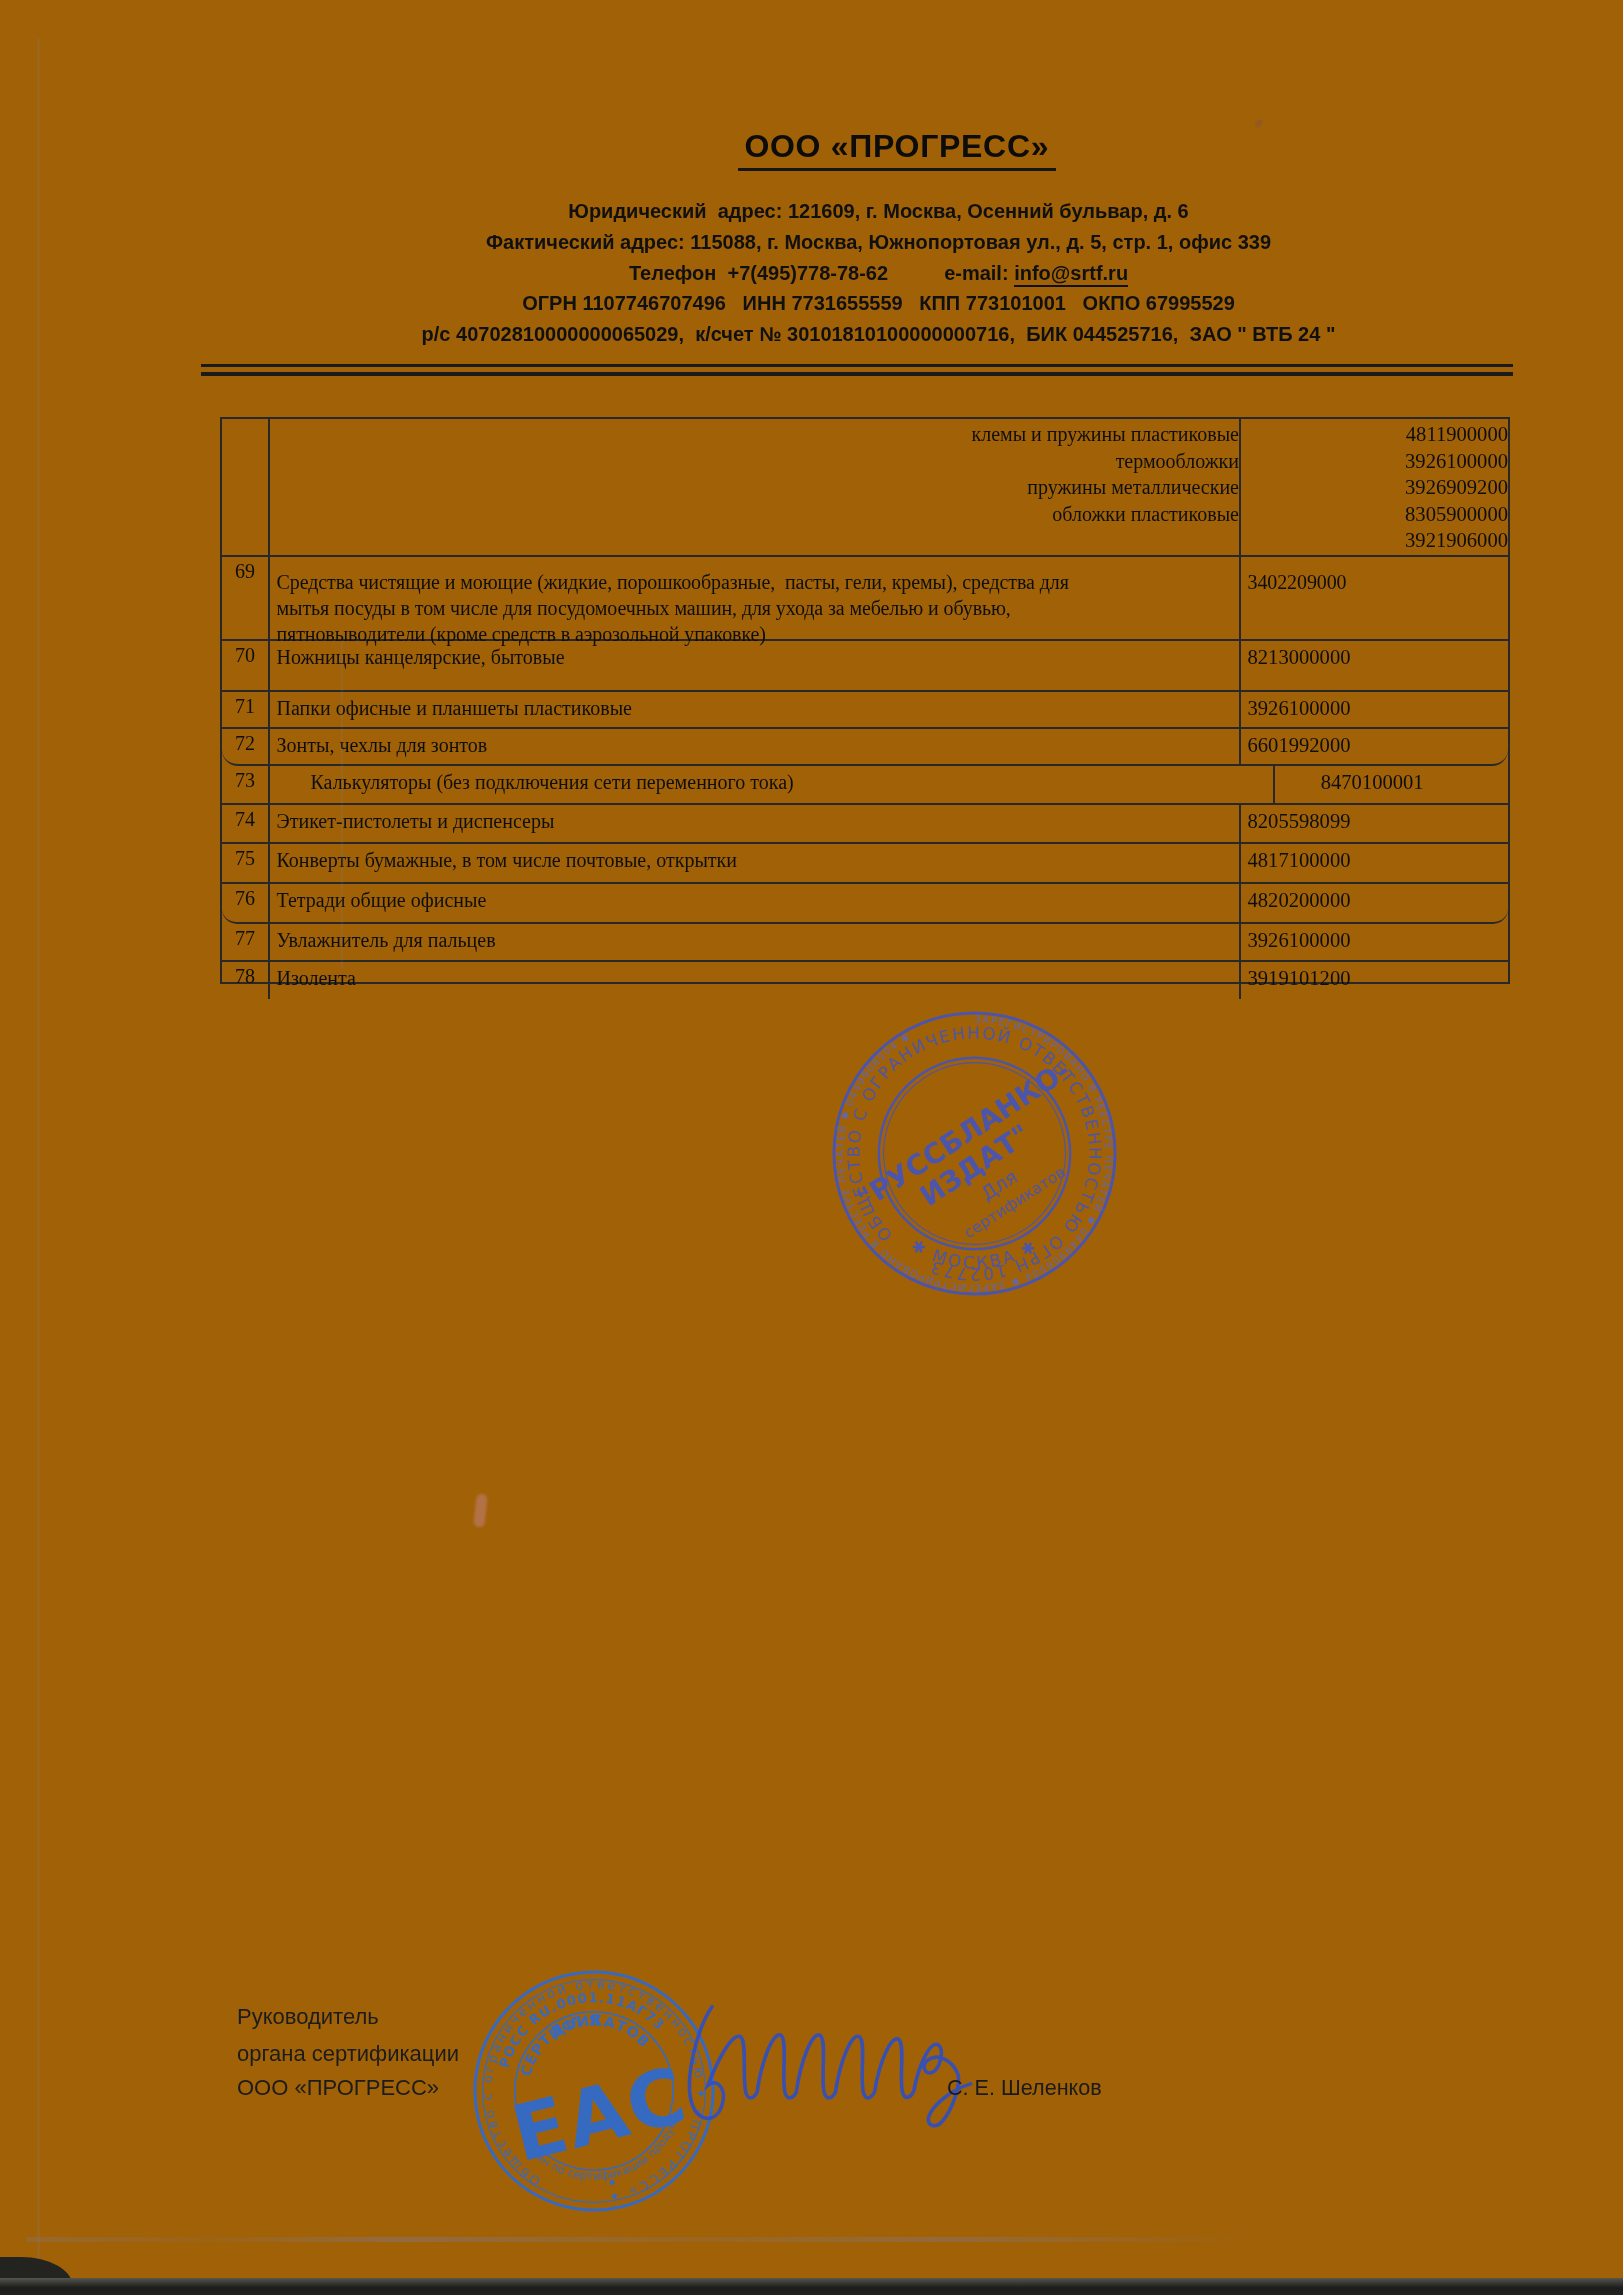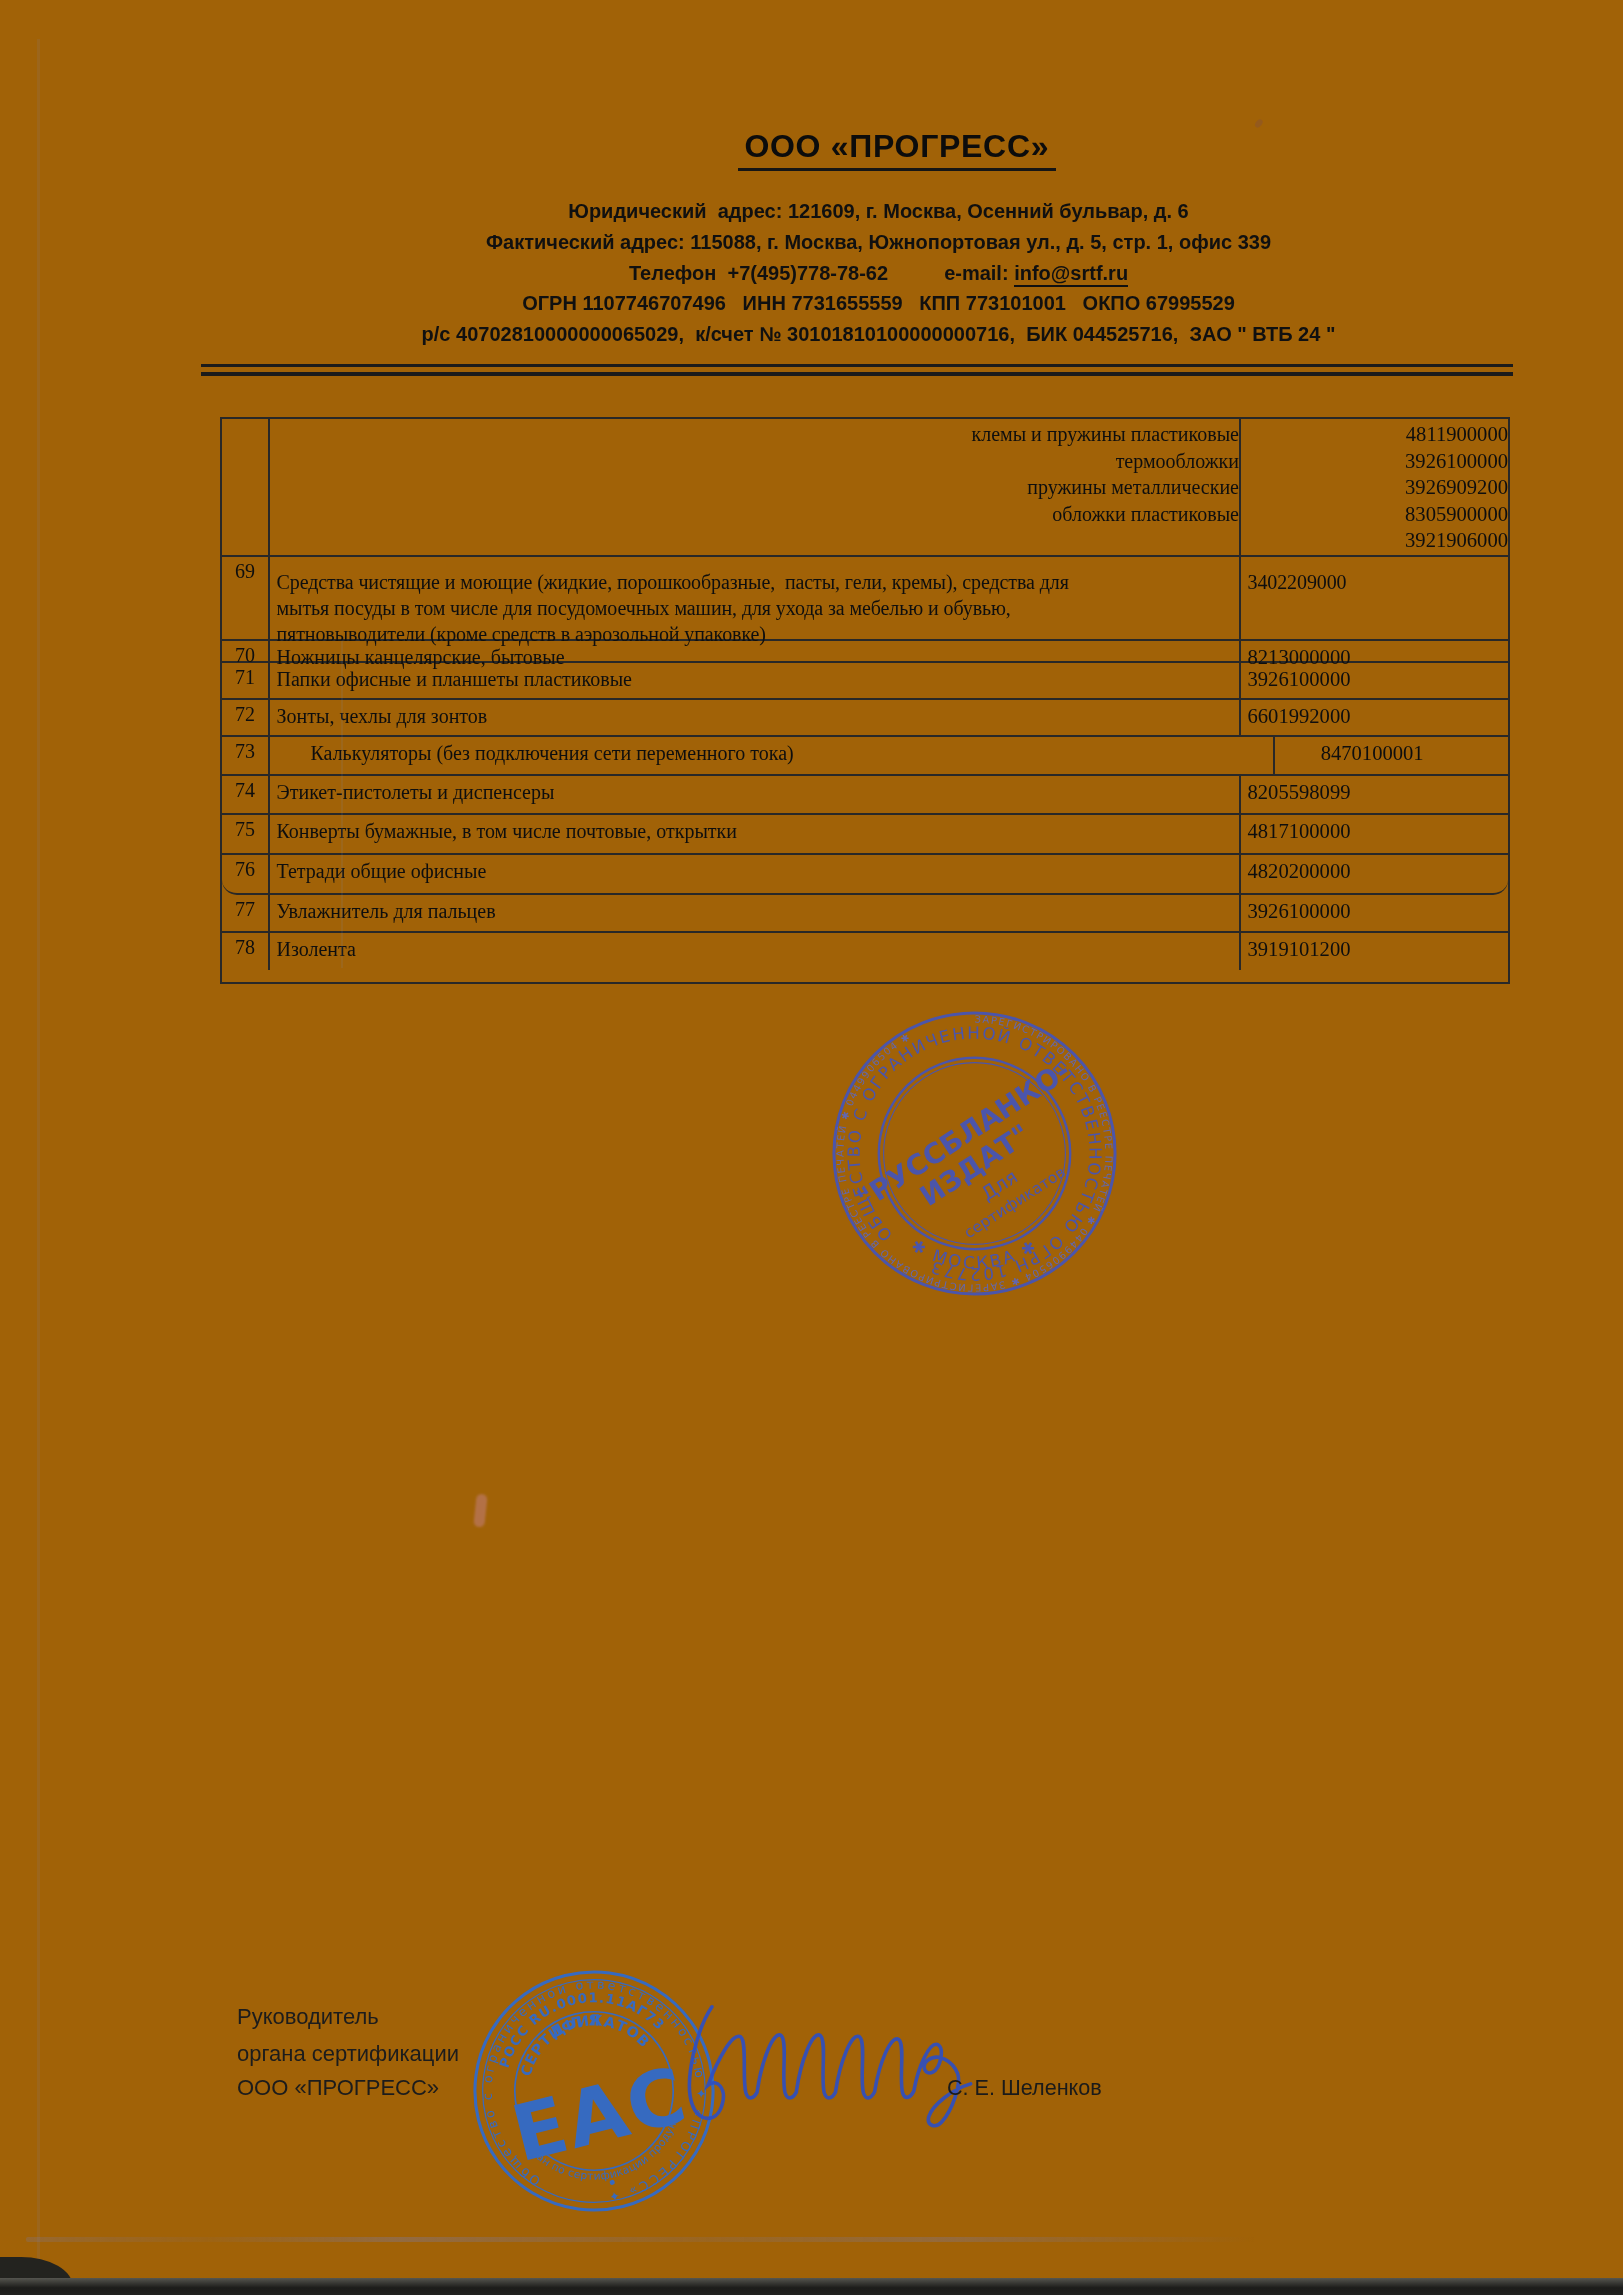--- a/index.html
+++ b/index.html
@@ -91,39 +91,39 @@
         <div class="c-num">69</div>
         <div class="c-desc">
           <div class="tline">Средства чистящие и моющие (жидкие, порошкообразные,  пасты, гели, кремы), средства для</div>
           <div class="tline">мытья посуды в том числе для посудомоечных машин, для ухода за мебелью и обувью,</div>
           <div class="tline">пятновыводители (кроме средств в аэрозольной упаковке)</div>
         </div>
         <div class="c-code">
           <div class="tline">3402209000</div>
         </div>
       </div>
-      <div class="trow" style="height: 22px;">
+      <div class="trow" style="height: 51px;">
         <div class="c-num">70</div>
         <div class="c-desc">
           <div class="tline">Ножницы канцелярские, бытовые</div>
         </div>
         <div class="c-code">
           <div class="tline">8213000000</div>
         </div>
       </div>
       <div class="trow" style="height: 37px;">
         <div class="c-num">71</div>
         <div class="c-desc">
           <div class="tline">Папки офисные и планшеты пластиковые</div>
         </div>
         <div class="c-code">
           <div class="tline">3926100000</div>
         </div>
       </div>
-      <div class="trow" style="height: 37px;">
+      <div class="trow" style="height: 37px; border-radius: 16px;">
         <div class="c-num">72</div>
         <div class="c-desc">
           <div class="tline">Зонты, чехлы для зонтов</div>
         </div>
         <div class="c-code">
           <div class="tline">6601992000</div>
         </div>
       </div>
       <div class="trow" style="height: 39px; gap: 34px;">
         <div class="c-num">73</div>

